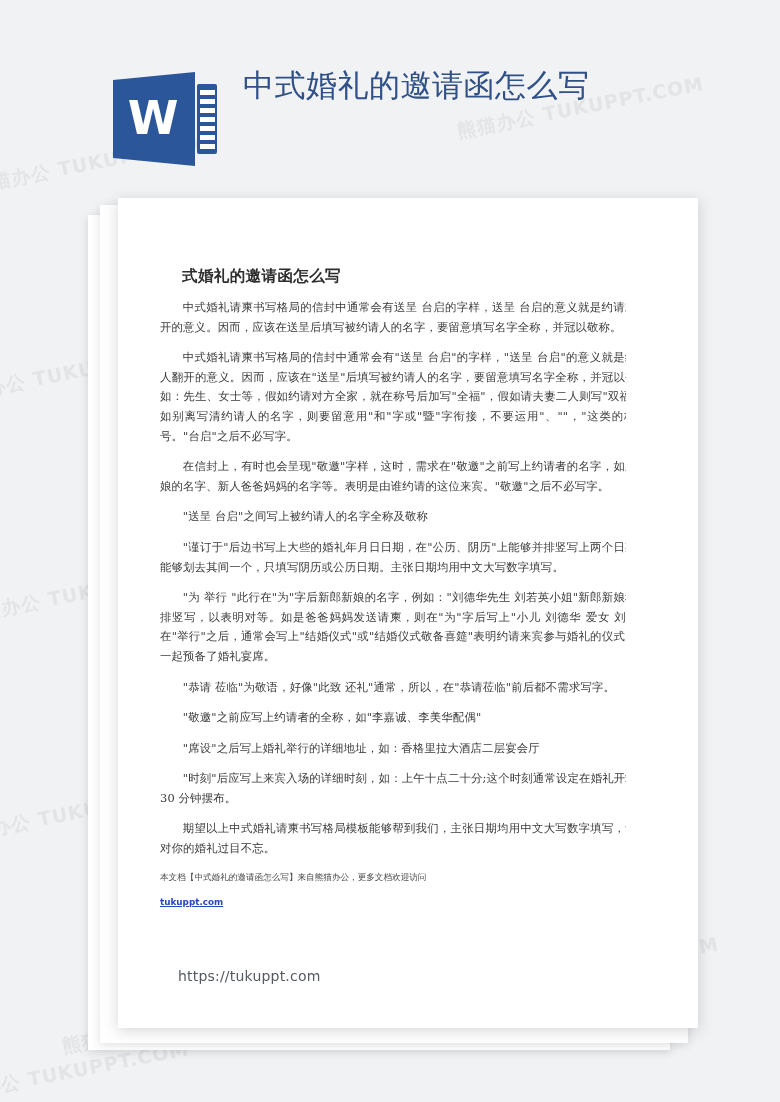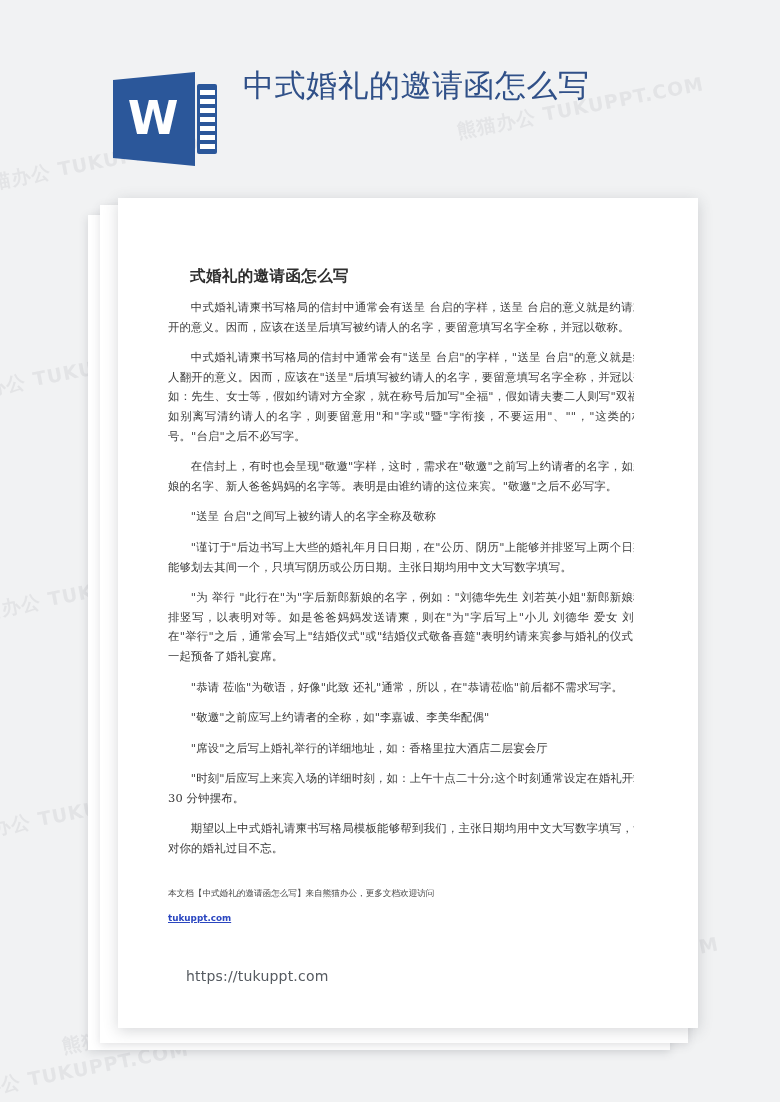--- a/index.html
+++ b/index.html
@@ -86,21 +86,21 @@
   }
   .sheet-front {
     left: 118px; top: 198px;
     width: 580px; height: 830px;
     box-shadow: 0 3px 14px rgba(55,60,70,0.20);
   }
 
   
   .doc-inner {
     position: absolute;
-    left: 122px; top: 198px;
+    left: 114px; top: 198px;
     width: 512px; height: 830px;
     z-index: 14;
     overflow: hidden;
   }
   .doc-heading {
     position: absolute;
     left: 68px; top: 68px;
     font-family: "DejaVu Serif", "Liberation Serif", serif;
     font-size: 15.5px;
     font-weight: 700;
@@ -121,21 +121,21 @@
     text-indent: 2em;
     margin: 0 0 11px 0;
     letter-spacing: 0.15px;
   }
 
   .source-note {
     font-family: "DejaVu Serif", "Liberation Serif", serif;
     font-size: 8.6px;
     line-height: 13px;
     color: #4a4a4a;
-    margin-top: 28px;
+    margin-top: 12px;
     text-indent: 0;
     letter-spacing: 0;
   }
   .source-link {
     display: block;
     font-family: "DejaVu Sans", "Liberation Sans", sans-serif;
     font-size: 8.8px;
     font-weight: 700;
     color: #2a46c0;
     text-decoration: underline;

